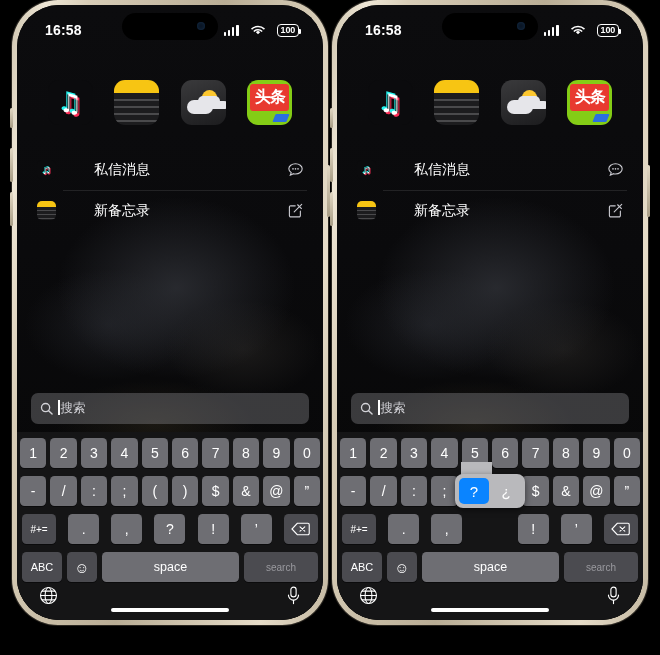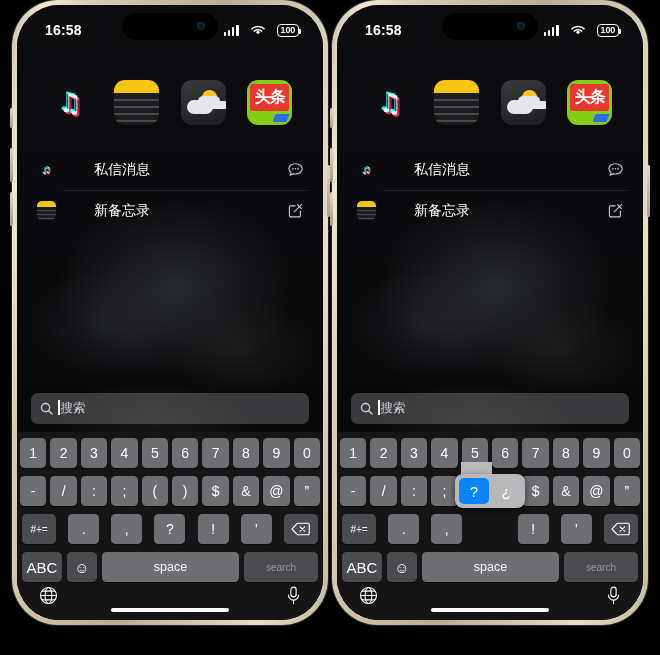--- a/index.html
+++ b/index.html
@@ -252,21 +252,21 @@
     position: relative;
     user-select: none;
   }
   .key.dark { background: #4b4b50; }
   .key.small { font-size: 10px; }
   .kbd-row3 .key { flex: 0 0 auto; width: 31px; }
   .kbd-row3 .key.spacerL, .kbd-row3 .key.spacerR { width: 34px; }
   .krow.kbd-row3 { justify-content: space-between; padding: 0 2px; }
   .krow.kbd-row4 { gap: 5px; padding: 0 2px; margin-bottom: 6px; }
   .k-abc { flex: 0 0 40px; height: 30px; background:#4b4b50; border-radius:4.5px;
-           display:flex; align-items:center; justify-content:center; color:#fff; font-size:15px;
+           display:flex; align-items:center; justify-content:center; color:#fff; font-size:11px;
            box-shadow: 0 1px 0 rgba(0,0,0,.45);}
   .k-emoji { flex: 0 0 30px; height: 30px; background:#4b4b50; border-radius:4.5px;
              display:flex; align-items:center; justify-content:center; color:#fff; font-size:15px;
              box-shadow: 0 1px 0 rgba(0,0,0,.45);}
   .k-space { flex: 1 1 auto; height: 30px; background:#6e6e73; border-radius:4.5px;
              display:flex; align-items:center; justify-content:center; color:#fff; font-size:12.5px;
              box-shadow: 0 1px 0 rgba(0,0,0,.45);}
   .k-search { flex: 0 0 74px; height: 30px; background:#4b4b50; border-radius:4.5px;
               display:flex; align-items:center; justify-content:center; color:#9a9a9f; font-size:10px;
               box-shadow: 0 1px 0 rgba(0,0,0,.45);}

